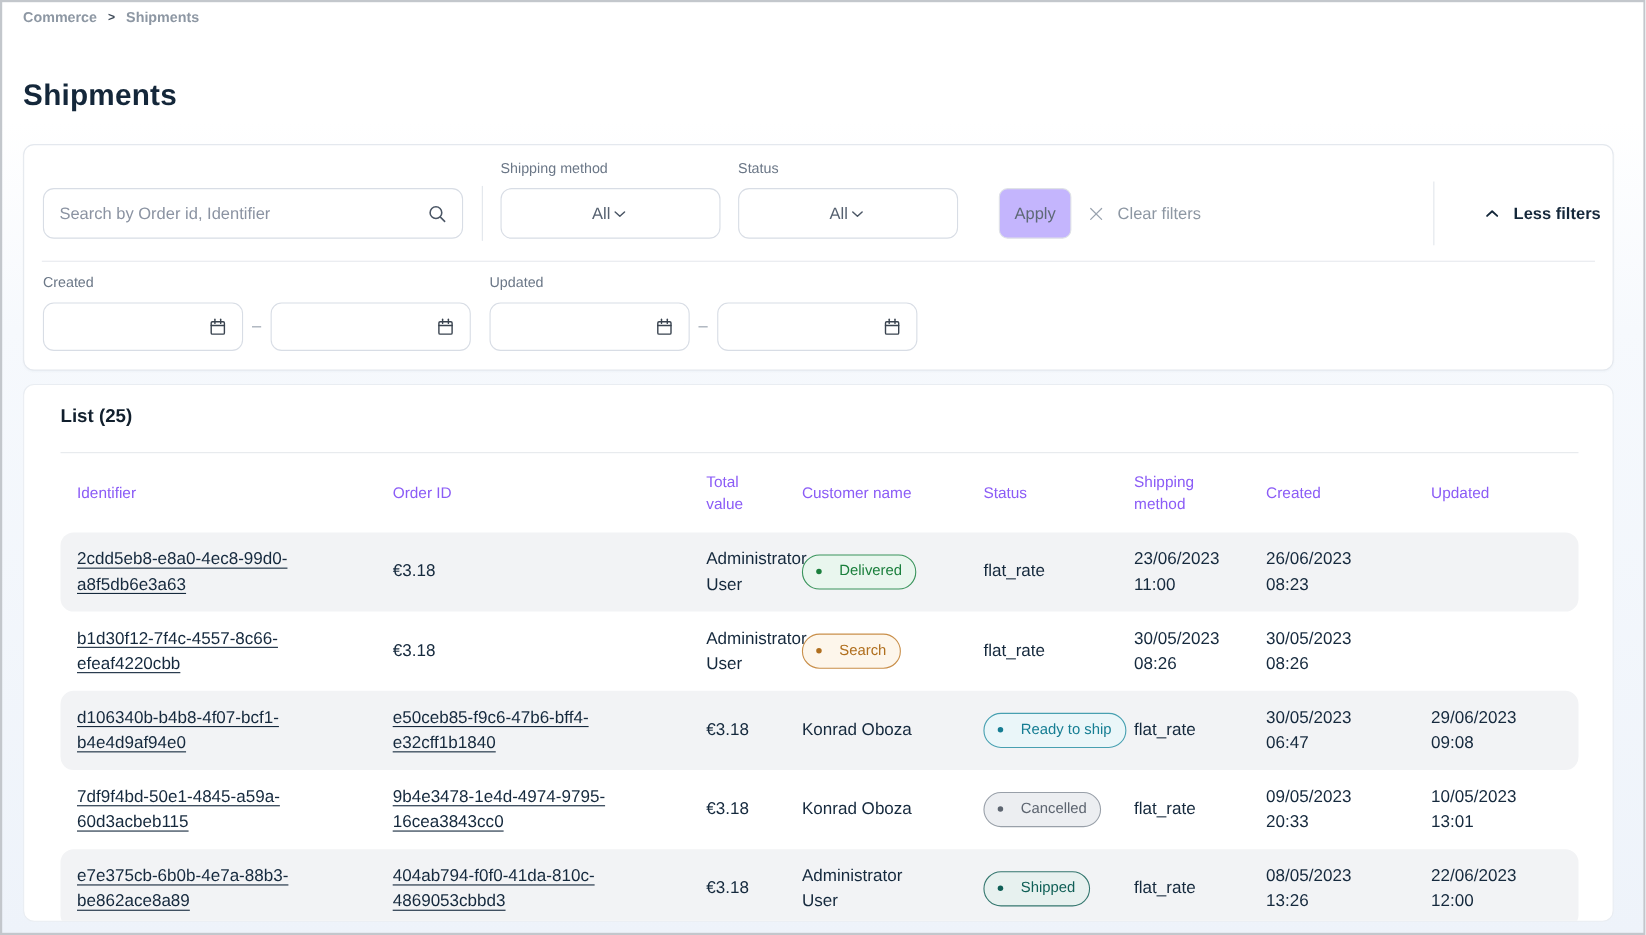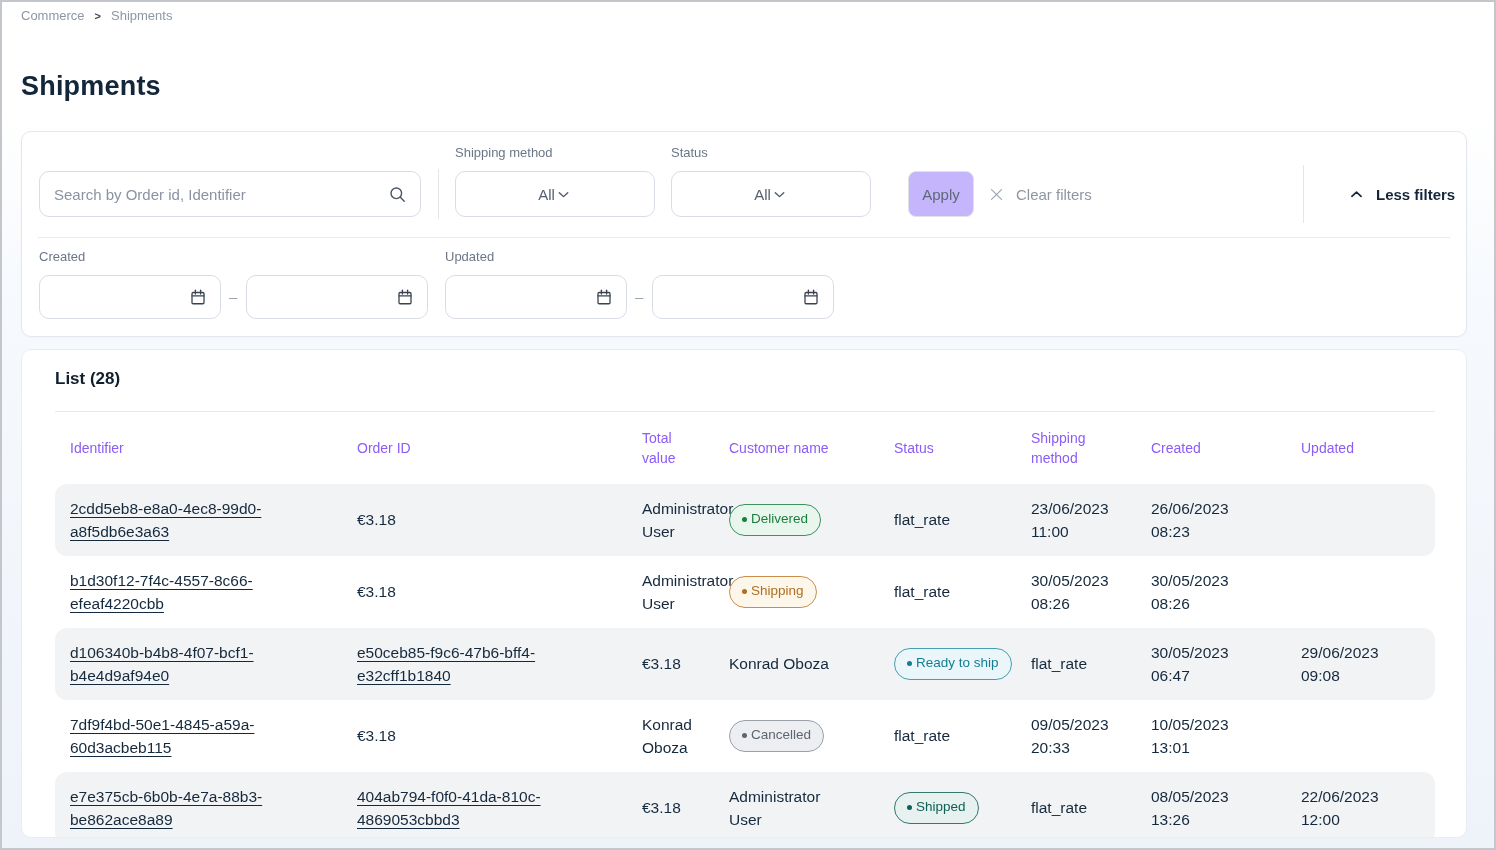--- a/index.html
+++ b/index.html
@@ -9,21 +9,21 @@
     color:#15293d;
     background:linear-gradient(180deg,#ffffff 0px,#ffffff 110px,#f6f9fd 300px,#eef3fa 850px);
     position:relative; overflow:hidden;
   }
   .frame { position:absolute; inset:0; border:2px solid #c3c7cc; pointer-events:none; z-index:50; }
 
   
   .breadcrumb { position:absolute; left:21px; top:8px; display:flex; align-items:center; gap:10px;
     font-size:13px; color:#8d97a3; }
   .breadcrumb .sep { color:#3c4856; font-size:11px; font-weight:bold; }
-  .breadcrumb .crumb { cursor:default; }
+  .breadcrumb .crumb { cursor:default;font-weight:bold; }
 
   
   .page-title { position:absolute; left:21px; top:71px; font-size:27px; font-weight:700;
     color:#14273a; letter-spacing:.2px; }
 
   
   .filter-card { position:absolute; left:21px; top:131px; width:1446px; height:206px;
     background:#fff; border:1px solid #e4e8ee; border-radius:10px;
     box-shadow:0 1px 2px rgba(30,50,80,.03); }
   .f-label { position:absolute; font-size:13px; color:#6b7787; }
@@ -62,21 +62,21 @@
   .th { line-height:1.45; }
   .th.wrap { max-width:64px; }
   .tbody { position:absolute; left:33px; right:31px; top:134px; }
   .trow { min-height:72px; border-radius:12px; font-size:15.5px; }
   .trow.alt { background:#f2f3f5; }
   .cell { line-height:1.5; }
   .cell a { color:#15293d; text-decoration:underline; text-underline-offset:3px;
     display:inline-block; max-width:228px; overflow-wrap:break-word; }
   .cell.customer { max-width:125px; }
   .cell.datecell { max-width:96px; }
-  .badge { display:inline-flex; align-items:center; gap:4px; padding:4px 12px 5px;
+  .badge { display:inline-flex; align-items:center; gap:16px; padding:4px 12px 5px;
     border-radius:999px; border:1px solid; font-size:13.5px; white-space:nowrap; }
   .badge .dot { width:5px; height:5px; border-radius:50%; background:currentColor; }
 </style>
 </head>
 <body>
 
 <div class="frame"></div>
 
 <nav class="breadcrumb">
   <span class="crumb">Commerce</span>
@@ -190,21 +190,21 @@
           <rect x="4" y="6" width="16" height="15" rx="1.5"></rect>
           <line x1="8.5" y1="3" x2="8.5" y2="8"></line>
           <line x1="15.5" y1="3" x2="15.5" y2="8"></line>
           <line x1="4" y1="10.5" x2="20" y2="10.5"></line>
         </svg>
     </span>
   </div>
 </section>
 
 <section class="list-card">
-  <h2 class="list-title">List (28)</h2>
+  <h2 class="list-title">List (25)</h2>
   <div class="list-divider"></div>
 
   <div class="grid-row thead">
     <span class="th">Identifier</span>
     <span class="th">Order ID</span>
     <span class="th wrap">Total value</span>
     <span class="th">Customer name</span>
     <span class="th">Status</span>
     <span class="th wrap" style="max-width:70px;">Shipping method</span>
     <span class="th">Created</span>
@@ -227,21 +227,21 @@
       <span class="cell datecell">26/06/2023 08:23</span>
     </div>
 
     <div class="grid-row trow">
       <span class="cell"><a href="#">b1d30f12-7f4c-4557-8c66-efeaf4220cbb</a></span>
       <span class="cell">€3.18</span>
       <span class="cell customer">Administrator User</span>
       <span class="cell">
         <span class="badge" style="color: rgb(176, 111, 30); border-color: rgb(201, 143, 74); background: rgb(253, 246, 235);">
             <span class="dot"></span>
-            <span>Shipping</span>
+            <span>Search</span>
           </span>
       </span>
       <span class="cell">flat_rate</span>
       <span class="cell datecell">30/05/2023 08:26</span>
       <span class="cell datecell">30/05/2023 08:26</span>
     </div>
 
     <div class="grid-row trow alt">
       <span class="cell"><a href="#">d106340b-b4b8-4f07-bcf1-b4e4d9af94e0</a></span>
       <span class="cell"><a href="#">e50ceb85-f9c6-47b6-bff4-e32cff1b1840</a></span>
@@ -253,20 +253,21 @@
             <span>Ready to ship</span>
           </span>
       </span>
       <span class="cell">flat_rate</span>
       <span class="cell datecell">30/05/2023 06:47</span>
       <span class="cell datecell">29/06/2023 09:08</span>
     </div>
 
     <div class="grid-row trow">
       <span class="cell"><a href="#">7df9f4bd-50e1-4845-a59a-60d3acbeb115</a></span>
+      <span class="cell"><a href="#">9b4e3478-1e4d-4974-9795-16cea3843cc0</a></span>
       <span class="cell">€3.18</span>
       <span class="cell customer">Konrad Oboza</span>
       <span class="cell">
         <span class="badge" style="color: rgb(93, 101, 112); border-color: rgb(153, 160, 169); background: rgb(236, 238, 241);">
             <span class="dot"></span>
             <span>Cancelled</span>
           </span>
       </span>
       <span class="cell">flat_rate</span>
       <span class="cell datecell">09/05/2023 20:33</span>

